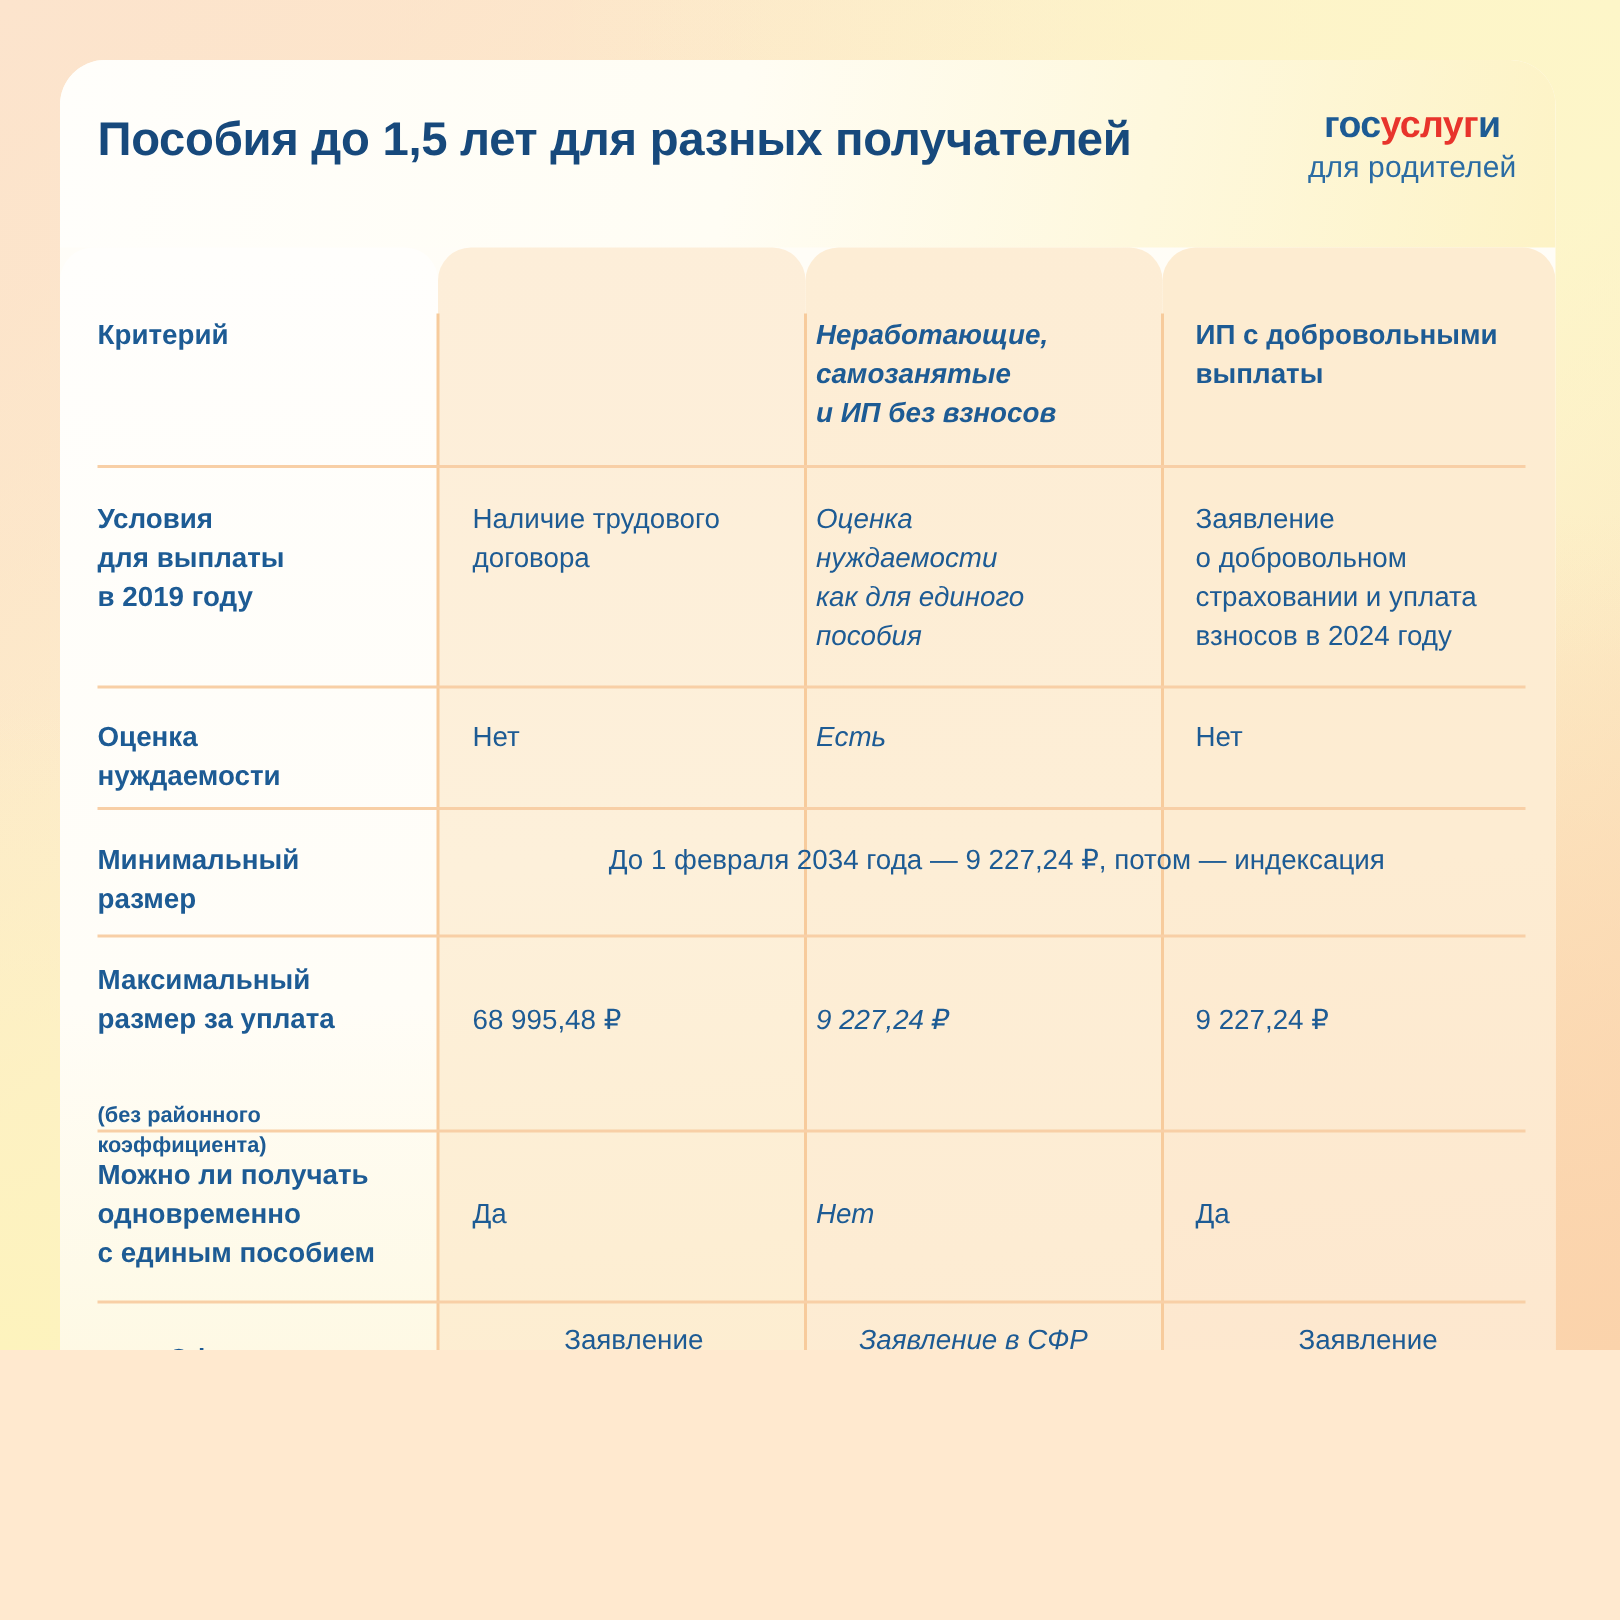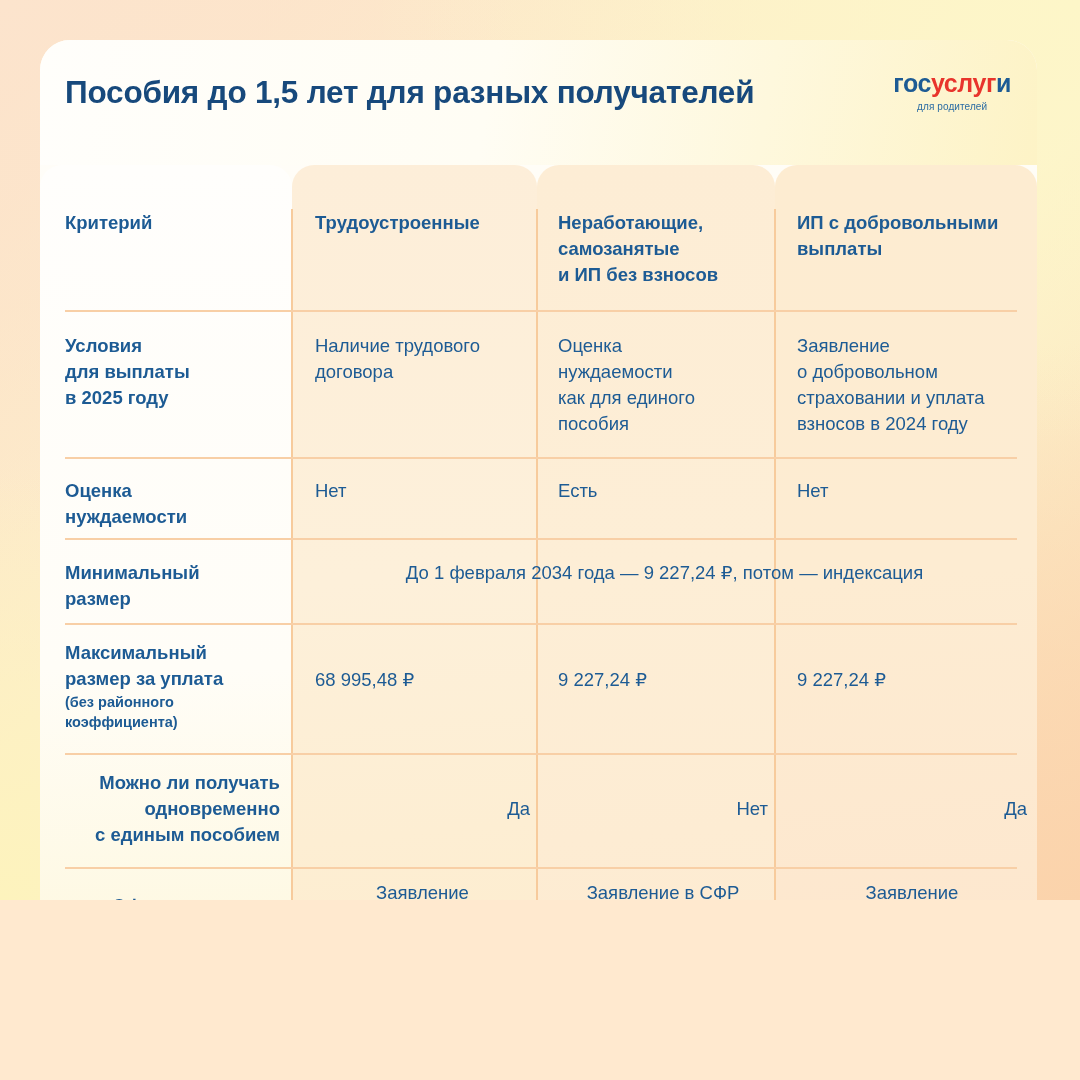--- a/index.html
+++ b/index.html
@@ -69,21 +69,21 @@
   #logo-main {
     font-size: 25px;
     font-weight: bold;
     letter-spacing: -0.4px;
     white-space: nowrap;
   }
   #logo-main .blue { color: #1d5b94; }
   #logo-main .red  { color: #e8342c; }
   #logo-sub {
     margin-top: 6px;
-    font-size: 10px;
+    font-size: 20px;
     color: #2b6ca3;
     letter-spacing: 0.1px;
     white-space: nowrap;
   }
 
   
   #table {
     position: absolute;
     left: 0;
     top: 125px;
@@ -145,38 +145,39 @@
     font-size: 18.5px;
     line-height: 26px;
     white-space: pre-line;
   }
   .cell.label {
     left: 25px;
     width: 215px;
     font-weight: bold;
   }
   .cell.c1 { left: 275px; width: 215px; }
-  .cell.c2 { left: 518px; width: 210px; }
+  .cell.c2 { left: 504px; width: 210px; font-style: italic; }
   .cell.c3 { left: 757px; width: 230px; }
 
   .cell.merged {
     left: 252px;
     width: 745px;
     text-align: center;
   }
 
   
   #header-row .cell { font-weight: bold; }
   #header-row .cell.label { font-weight: bold; }
 
   .sublabel {
     display: block;
     font-size: 14.5px;
     line-height: 20px;
     font-weight: bold;
+    margin-top: 42px;
   }
 </style>
 </head>
 <body>
 
 <div id="page">
 
   <div id="card">
 
     <div id="header">
@@ -194,34 +195,33 @@
       <div class="col-bg" id="col-bg-1"></div>
       <div class="col-bg" id="col-bg-2"></div>
       <div class="col-bg" id="col-bg-3"></div>
 
       <div class="vline" id="vline-1"></div>
       <div class="vline" id="vline-2"></div>
       <div class="vline" id="vline-3"></div>
 
       <div class="row" id="header-row" style="top:45px; height:95px;">
         <div class="cell label">Критерий</div>
-        <div class="cell c1">Трудоустроенные</div>
         <div class="cell c2">Неработающие,
 самозанятые
 и ИП без взносов</div>
         <div class="cell c3">ИП с добровольными
 выплаты</div>
       </div>
 
       <div class="hline" style="top:145px;"></div>
 
       <div class="row" style="top:168px; height:125px;">
         <div class="cell label">Условия
 для выплаты
-в 2025 году</div>
+в 2019 году</div>
         <div class="cell c1">Наличие трудового
 договора</div>
         <div class="cell c2">Оценка
 нуждаемости
 как для единого
 пособия</div>
         <div class="cell c3">Заявление
 о добровольном
 страховании и уплата
 взносов в 2024 году</div>
@@ -251,21 +251,21 @@
         <div class="cell label"><span>Максимальный
 размер за уплата</span><span class="sublabel">(без районного
 коэффициента)</span></div>
         <div class="cell c1" style="top:27px;">68 995,48 ₽</div>
         <div class="cell c2" style="top:27px;">9 227,24 ₽</div>
         <div class="cell c3" style="top:27px;">9 227,24 ₽</div>
       </div>
 
       <div class="hline" style="top:588px;"></div>
 
-      <div class="row" style="top:605px; height:110px;text-align:right;">
+      <div class="row" style="top:605px; height:110px;">
         <div class="cell label">Можно ли получать
 одновременно
 с единым пособием</div>
         <div class="cell c1" style="top:26px;">Да</div>
         <div class="cell c2" style="top:26px;">Нет</div>
         <div class="cell c3" style="top:26px;">Да</div>
       </div>
 
       <div class="hline" style="top:702px;"></div>
 

